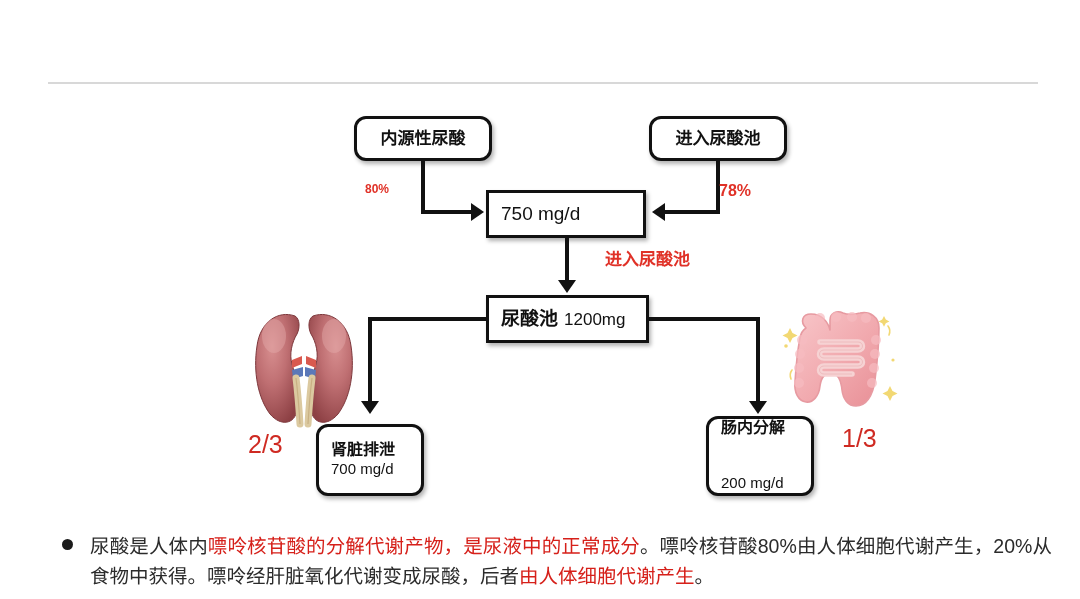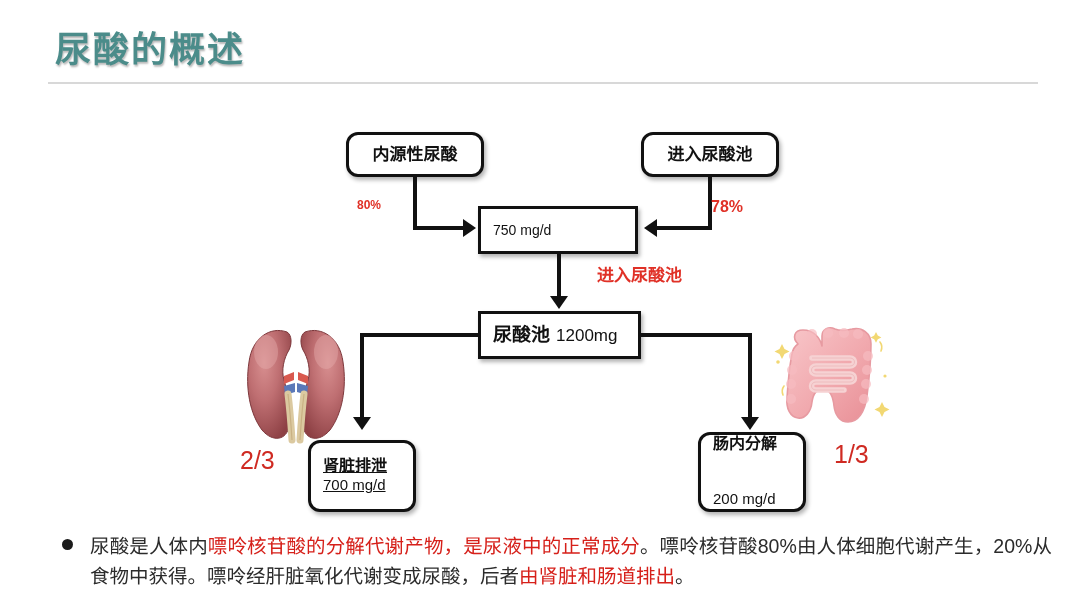--- a/index.html
+++ b/index.html
@@ -20,42 +20,42 @@
     letter-spacing:2px;
     text-shadow:1px 2px 2px rgba(0,0,0,0.28);
     white-space:nowrap;
   }
   .title-rule{
     position:absolute;left:48px;top:82px;width:990px;height:2px;
     background:#d8d8d8;
   }
 
   
-  .dgm{position:absolute;left:8px;top:0;width:1048px;height:520px;margin-top:16px;}
+  .dgm{position:absolute;left:16px;top:0;width:1048px;height:520px;}
 
   .box{
     position:absolute;background:#ffffff;
     border:3px solid #111111;
     box-sizing:border-box;
     box-shadow:2px 3px 4px rgba(0,0,0,0.30);
     display:flex;flex-direction:column;justify-content:center;
     color:#111111;
   }
   .box.rounded{border-radius:12px;}
   .box.center{align-items:center;text-align:center;}
   .box.left{align-items:flex-start;text-align:left;padding-left:12px;}
 
   .cnbold{font-weight:bold;}
 
   
   #box-endo{left:338px;top:116px;width:138px;height:45px;font-size:17px;}
   #box-exo {left:633px;top:116px;width:138px;height:45px;font-size:17px;}
-  #box-750 {left:470px;top:190px;width:160px;height:48px;font-size:14px;}
+  #box-750 {left:470px;top:190px;width:160px;height:48px;font-size:19px;}
   #box-pool{left:470px;top:295px;width:163px;height:48px;font-size:19px;}
-  #box-kid {left:300px;top:424px;width:108px;height:72px;font-size:16px;text-decoration:underline;}
+  #box-kid {left:300px;top:424px;width:108px;height:72px;font-size:16px;}
   #box-int {left:690px;top:416px;width:108px;height:80px;font-size:16px;justify-content:space-between;}
 
   #box-pool .line1 .unit{font-size:17px;font-weight:normal;}
 
   .box .l1{line-height:1.15;}
   .box .l2{line-height:1.25;font-size:15px;}
 
   
   .ln{position:absolute;background:#111111;}
   .vl{width:4px;}
@@ -95,21 +95,20 @@
     font-size:19.5px;line-height:1.55;color:#2b2b2b;
     text-align:justify;
   }
   .para .rd{color:#d6201a;}
 </style>
 </head>
 <body>
 
 <div class="slide">
 
-  <div class="title">尿酸的概述</div>
   <div class="title-rule"></div>
 
   <div class="dgm">
 
     <div class="box rounded center cnbold" id="box-endo">
       <span class="l1">内源性尿酸</span>
     </div>
 
     <div class="box rounded center cnbold" id="box-exo">
       <span class="l1">进入尿酸池</span>
@@ -243,16 +242,16 @@
       <g stroke="#f2d873" stroke-width="1.6" fill="none" stroke-linecap="round">
         <path d="M108 26 q3 4 1 9"></path>
         <path d="M12 70 q-3 4 -1 9"></path>
       </g>
     </svg>
 
   </div>
 
   <div class="bullet-wrap">
     <div class="bullet-dot"></div>
-    <div class="para" id="footnote-paragraph"><span>尿酸是人体内</span><span class="rd">嘌呤核苷酸的分解代谢产物，是尿液中的正常成分</span><span>。嘌呤核苷酸80%由人体细胞代谢产生，20%从食物中获得。嘌呤经肝脏氧化代谢变成尿酸，后者</span><span class="rd">由肾脏和肠道排出</span><span>。</span></div>
+    <div class="para" id="footnote-paragraph"><span>尿酸是人体内</span><span class="rd">嘌呤核苷酸的分解代谢产物，是尿液中的正常成分</span><span>。嘌呤核苷酸80%由人体细胞代谢产生，20%从食物中获得。嘌呤经肝脏氧化代谢变成尿酸，后者</span><span class="rd">由人体细胞代谢产生</span><span>。</span></div>
   </div>
 
 </div>
 
 </body></html>

